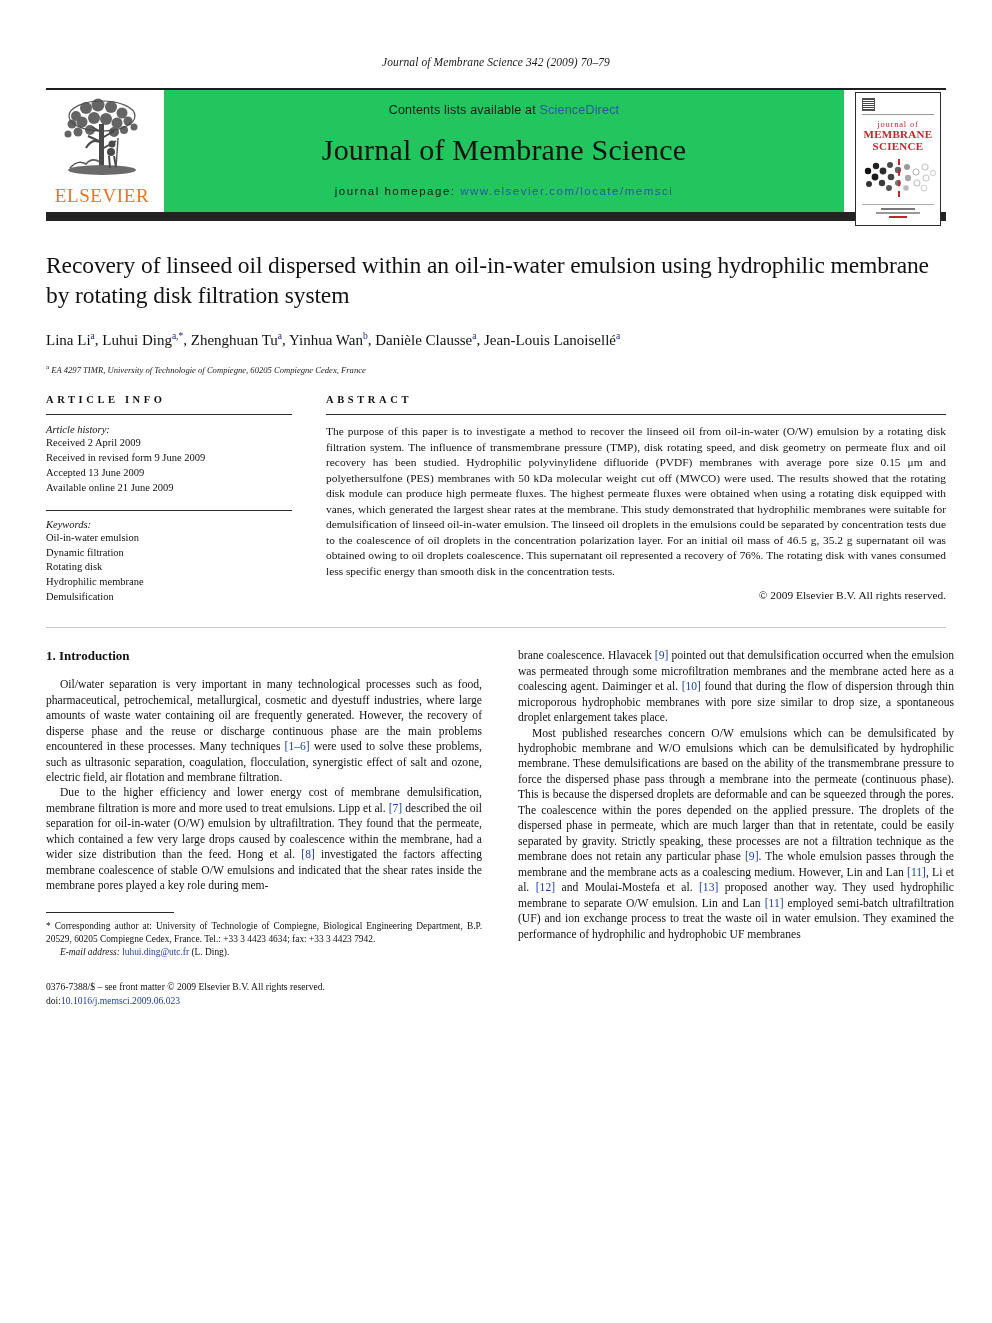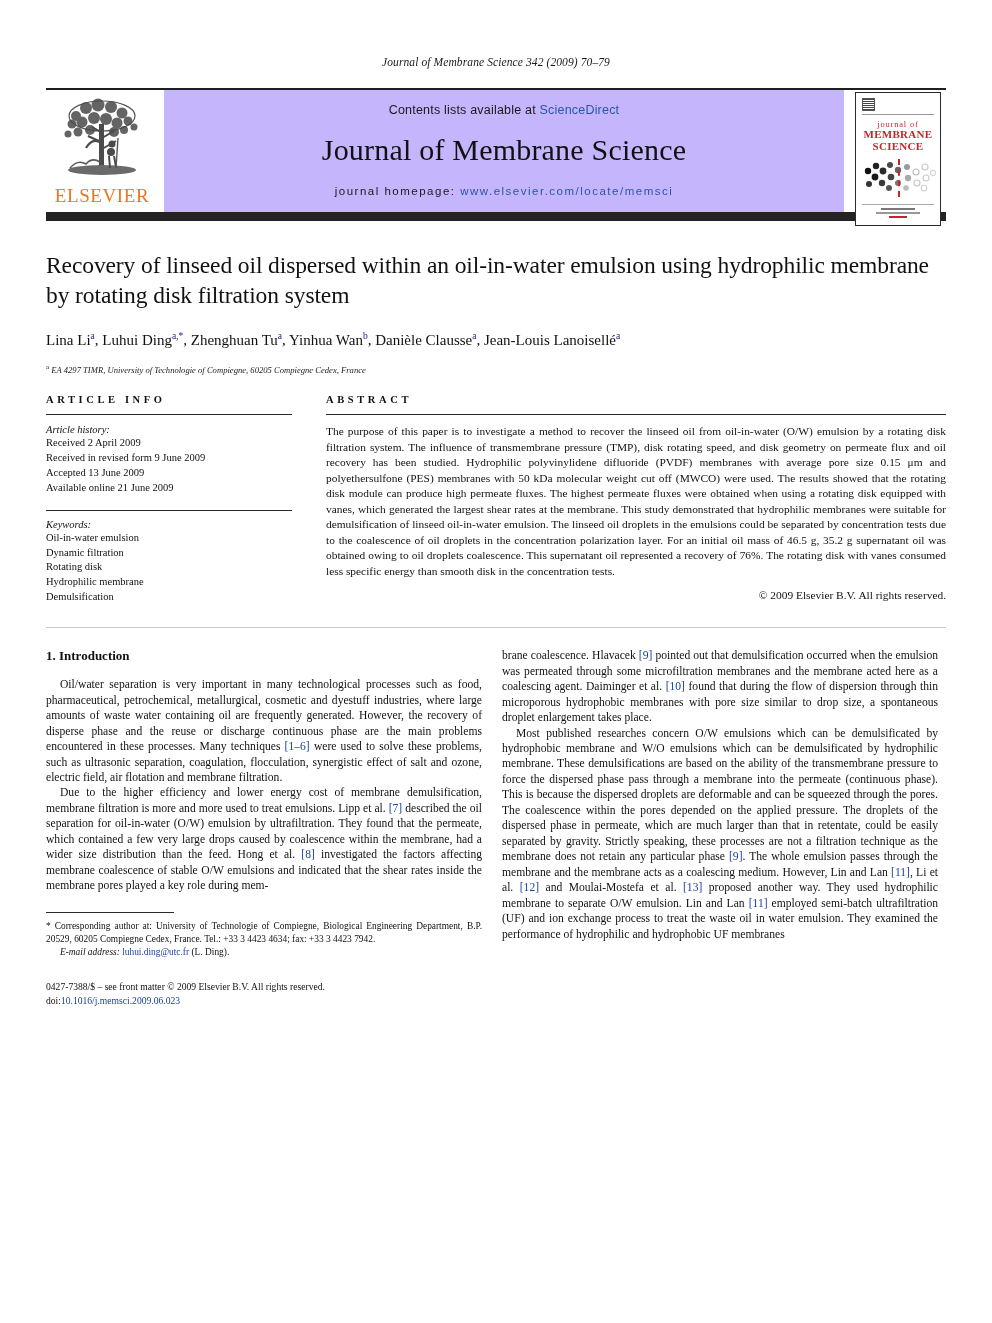--- a/index.html
+++ b/index.html
@@ -50,21 +50,21 @@
   .elsevier-word {
     font-family: "Liberation Serif", serif;
     font-size: 19px;
     letter-spacing: .6px;
     color: #E87722;
     font-weight: 400;
     margin-top: -1px;
   }
   .center-block {
     flex: 1 1 auto;
-    background: #c4b5fd;
+    background: #22c55e;
     margin-left: 6px;
     margin-right: 6px;
     display: flex;
     flex-direction: column;
     justify-content: center;
     align-items: center;
     text-align: center;
     padding: 6px 0 8px;
   }
   .contents-line {
@@ -211,21 +211,21 @@
     margin-top: 10px;
   }
 
   
   .divider-rule {
     border-top: 1px solid #c9c9c9;
     margin: 22px 0 0;
   }
   .body-cols {
     display: flex;
-    gap: 20px;
+    gap: 36px;
     margin-top: 20px;
   }
   .bcol { width: 436px; flex: 0 0 436px; }
   h2.section {
     font-family: "Liberation Serif", serif;
     font-weight: 700;
     font-size: 13px;
     margin: 0 0 13px 0;
     color: #111;
   }
@@ -418,21 +418,21 @@
           <span class="star">*</span>
           <span>Corresponding author at: University of Technologie of Compiegne, Biological Engineering Department, B.P. 20529, 60205 Compiegne Cedex, France. Tel.: +33 3 4423 4634; fax: +33 3 4423 7942.</span>
         </div>
         <div class="fn" style="text-indent:14px">
           <span class="fn-email">E-mail address:</span>
           <span class="link">luhui.ding@utc.fr</span>
           <span>(L. Ding).</span>
         </div>
 
         <div class="issn-block">
-          <div>0427-7388/$ – see front matter © 2009 Elsevier B.V. All rights reserved.</div>
+          <div>0376-7388/$ – see front matter © 2009 Elsevier B.V. All rights reserved.</div>
           <div>
             <span>doi:</span><span class="link">10.1016/j.memsci.2009.06.023</span>
           </div>
         </div>
       </div>
     </div>
 
     <div class="bcol">
       <p class="para noind">brane coalescence. Hlavacek <span class="ref">[9]</span> pointed out that demulsification occurred when the emulsion was permeated through some microfiltration membranes and the membrane acted here as a coalescing agent. Daiminger et al. <span class="ref">[10]</span> found that during the flow of dispersion through thin microporous hydrophobic membranes with pore size similar to drop size, a spontaneous droplet enlargement takes place.</p>
       <p class="para">Most published researches concern O/W emulsions which can be demulsificated by hydrophobic membrane and W/O emulsions which can be demulsificated by hydrophilic membrane. These demulsifications are based on the ability of the transmembrane pressure to force the dispersed phase pass through a membrane into the permeate (continuous phase). This is because the dispersed droplets are deformable and can be squeezed through the pores. The coalescence within the pores depended on the applied pressure. The droplets of the dispersed phase in permeate, which are much larger than that in retentate, could be easily separated by gravity. Strictly speaking, these processes are not a filtration technique as the membrane does not retain any particular phase <span class="ref">[9]</span>. The whole emulsion passes through the membrane and the membrane acts as a coalescing medium. However, Lin and Lan <span class="ref">[11]</span>, Li et al. <span class="ref">[12]</span> and Moulai-Mostefa et al. <span class="ref">[13]</span> proposed another way. They used hydrophilic membrane to separate O/W emulsion. Lin and Lan <span class="ref">[11]</span> employed semi-batch ultrafiltration (UF) and ion exchange process to treat the waste oil in water emulsion. They examined the performance of hydrophilic and hydrophobic UF membranes</p>

